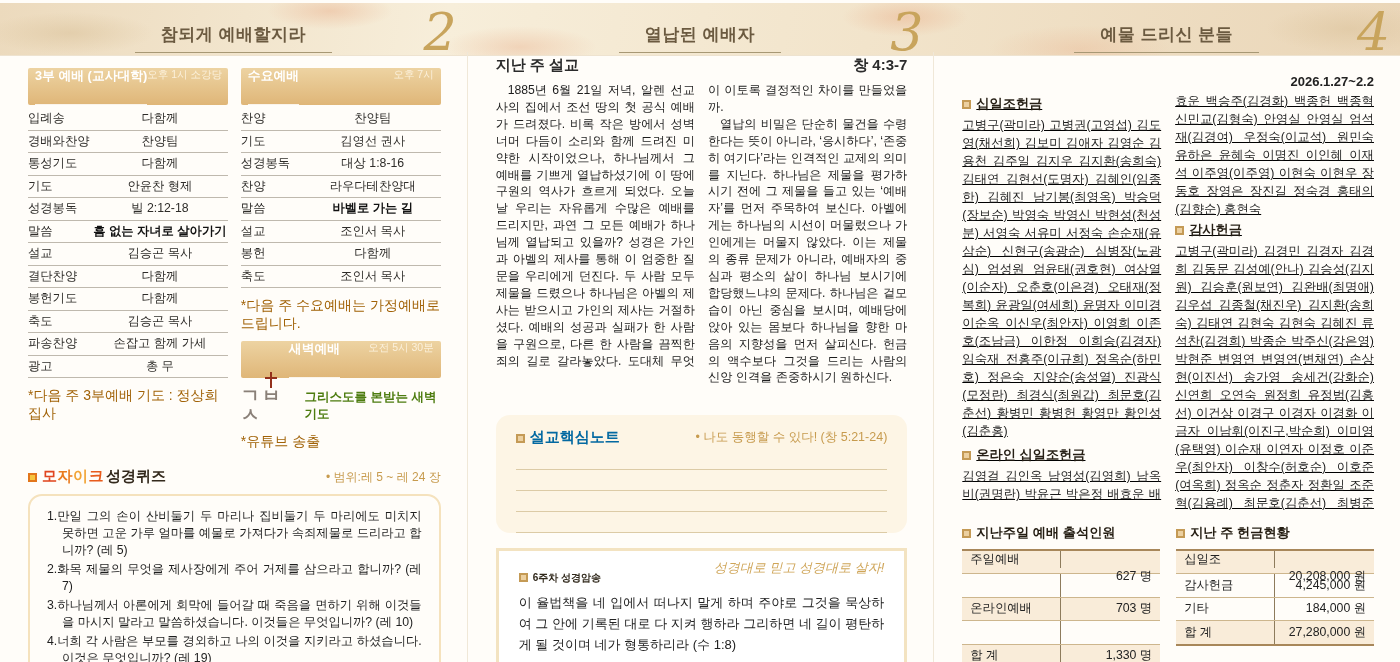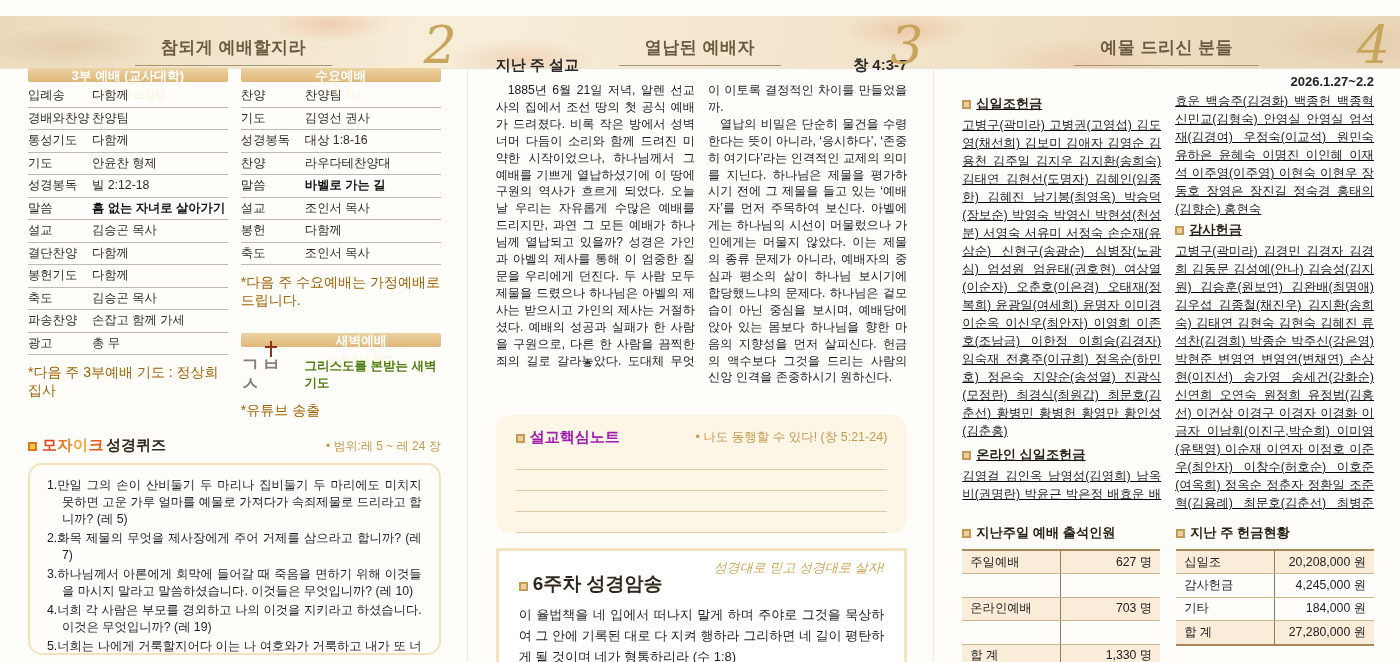--- a/index.html
+++ b/index.html
@@ -1,20 +1,20 @@
 <!DOCTYPE html>
 <html><head>
 <meta charset="utf-8">
 <style>
   html,body{margin:0;padding:0;background:#ffffff;}
   body{width:1400px;height:662px;font-family:"Liberation Sans","DejaVu Sans",sans-serif;-webkit-font-smoothing:antialiased;}
   .sheet{position:relative;width:1400px;height:662px;background:#fffdf9;overflow:hidden;}
 
   
-  .band{position:absolute;top:16px;left:0;width:1400px;height:52px;display:flex;
+  .band{position:absolute;top:3px;left:0;width:1400px;height:52px;display:flex;
     background:
       radial-gradient(120px 30px at 70px 30px, rgba(214,188,146,.45), transparent 70%),
       radial-gradient(90px 26px at 330px 8px, rgba(231,166,128,.40), transparent 70%),
       radial-gradient(110px 30px at 520px 44px, rgba(231,166,128,.35), transparent 70%),
       radial-gradient(90px 28px at 905px 14px, rgba(233,172,134,.45), transparent 70%),
       radial-gradient(130px 34px at 1080px 46px, rgba(233,172,134,.30), transparent 70%),
       radial-gradient(120px 34px at 1350px 26px, rgba(216,190,148,.45), transparent 70%),
       linear-gradient(100deg,#ecdabd,#f7eeda 32%,#f2e4cb 62%,#ead6b8);
     border-bottom:1px solid #eee3d0;text-align:center;}
   .band-cell{position:relative;width:466.67px;height:52px;display:flex;align-items:flex-end;justify-content:center;}
@@ -25,30 +25,30 @@
   .pages{position:absolute;top:52px;left:0;display:flex;width:1400px;height:610px;}
   .page{width:466.67px;height:610px;box-sizing:border-box;overflow:hidden;position:relative;}
   .page + .page{border-left:1px solid #f0e8d8;}
   #p2{padding:16px 26px 0 28px;}
   #p3{padding:4px 26px 0 28px;}
   #p4{padding:22px 26px 0 28px;}
 
   
   .wcols{display:flex;gap:13px;}
   .wblock{flex:1;min-width:0;}
-  .whead{height:14px;background:linear-gradient(180deg,#edd3a2,#dfb678);border-radius:2px;display:flex;align-items:center;justify-content:space-between;padding:0 7px;flex-direction:column;}
+  .whead{height:37px;background:linear-gradient(180deg,#edd3a2,#dfb678);border-radius:2px;display:flex;justify-content:space-between;padding:0 7px;}
   .whead .t{color:#ffffff;font-weight:bold;font-size:12.8px;border-bottom:1px solid rgba(255,255,255,.85);padding-bottom:2px;white-space:nowrap;}
   .whead .time{color:#fbf0da;font-size:10.5px;white-space:nowrap;}
   .wrows{margin-top:3px;}
   .wrow{display:flex;justify-content:space-between;align-items:center;height:21.5px;border-bottom:1px solid #bfb9ae;font-size:12.3px;color:#2e2c29;}
   .wrow .l{width:64px;text-align:justify;text-align-last:justify;flex:none;}
-  .wrow .v{flex:1;text-align:left;white-space:nowrap;}
+  .wrow .v{flex:1;text-align:center;white-space:nowrap;}
   .wrow .v.vb{font-weight:bold;color:#111;}
   .wnote{font-size:14px;color:#a16207;margin-top:9px;}
-  .dawnhead{margin-top:23px;padding-left:48px;}
+  .dawnhead{margin-top:8px;padding-left:48px;}
   .dawnlogo{display:flex;align-items:flex-end;gap:9px;margin-top:12px;height:34px;}
   .mark{position:relative;font-weight:bold;font-size:19px;letter-spacing:2px;color:#8a8078;line-height:1;}
   .mark svg{position:absolute;top:-14px;left:24px;}
   .logo-text{font-size:12.5px;color:#4d7c0f;font-weight:bold;padding-bottom:1px;}
 
   
   .bullet{display:inline-block;width:9px;height:9px;box-sizing:border-box;margin-right:5px;vertical-align:-1px;}
   .bullet-o{background:#f6c53f;border:2px solid #e2761b;}
   .bullet-g{background:#ecd0a0;border:2px solid #c49a55;}
 
@@ -61,40 +61,40 @@
   .quiz-range{color:#c79b4e;font-size:12px;}
   .quiz-box{margin-top:8px;border:2px solid #f5e2bd;border-radius:14px;padding:12px 17px 8px;height:168px;overflow:hidden;box-sizing:content-box;}
   .q{font-size:12.3px;line-height:17px;color:#1e1e1e;padding-left:15px;text-indent:-15px;text-align:justify;margin:0 0 2px 0;}
 
   
   .kicker-row{display:flex;justify-content:space-between;font-weight:bold;font-size:15px;color:#2b2b2b;margin-bottom:7px;}
   .sermon{height:318px;column-count:2;column-gap:13px;column-fill:auto;overflow:hidden;}
   .sermon p{margin:0;text-indent:12px;font-size:12.2px;line-height:16.9px;text-align:justify;color:#1c1c1c;}
   .notebox{margin-top:15px;background:#fdf5e5;border-radius:14px;padding:13px 20px 15px;height:90px;overflow:hidden;}
   .nb-head{display:flex;justify-content:space-between;align-items:center;}
-  .nb-title{font-weight:bold;font-size:15px;color:#a21caf;}
+  .nb-title{font-weight:bold;font-size:15px;color:#0369a1;}
   .nb-sub{color:#c79b4e;font-size:12.5px;}
   .nlines{margin-top:2px;}
   .nline{border-bottom:1px solid #dccba6;height:20px;}
   .membox{margin-top:15px;border:3px solid #f3e3c1;padding:8px 20px 12px;background:#ffffff;}
   .mem-slogan{text-align:right;color:#cfa558;font-size:13px;font-style:italic;}
-  .mem-title{font-weight:bold;font-size:19px;color:#30281b;margin-top:-6px;margin-bottom:7px;}
+  .mem-title{font-weight:bold;font-size:10px;color:#30281b;margin-top:-6px;margin-bottom:7px;}
   .mem-verse{font-size:13px;line-height:21px;color:#222;text-align:justify;}
 
   
   .period{text-align:right;font-weight:bold;font-size:13px;color:#222;margin-bottom:3px;}
   .names{height:420px;column-count:2;column-gap:14px;column-fill:auto;overflow:hidden;text-decoration:underline;}
   .nsec-title{font-weight:bold;font-size:13.2px;color:#261f15;margin:3px 0 3px;break-after:avoid;}
   .nsec-names{font-size:12.4px;text-align:justify;line-height:18px;color:#1d1d1d;margin-bottom:6px;}
   .tables{display:flex;gap:16px;margin-top:12px;}
   .tbl{flex:1;min-width:0;}
   .tbl-title{font-weight:bold;font-size:13.2px;margin-bottom:7px;color:#241d12;}
   .tbl-grid{border-top:2px solid #a8875a;border-bottom:2px solid #a8875a;}
   .trow{display:flex;height:22.4px;align-items:stretch;font-size:12.3px;color:#222;border-top:1px solid #cdb68d;}
-  .trow:first-child{border-top:none;}
+  .trow:first-child{border-top:none;flex-direction:column;}
   .trow.tan{background:#f9ecd9;}
   .trow .tl{width:50%;padding-left:8px;border-right:1px solid #8d7b5c;display:flex;align-items:center;box-sizing:border-box;}
   .trow .tv{flex:1;text-align:right;padding-right:8px;display:flex;align-items:center;justify-content:flex-end;white-space:nowrap;}
 </style>
 </head>
 <body>
 
 <div class="sheet">
 
   <div class="band">

